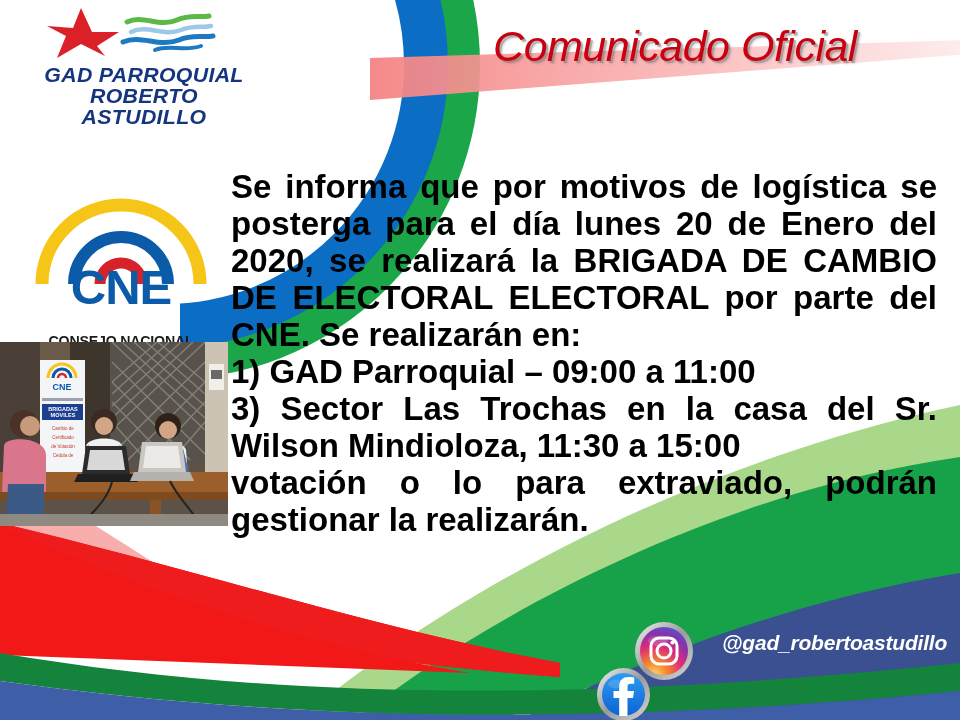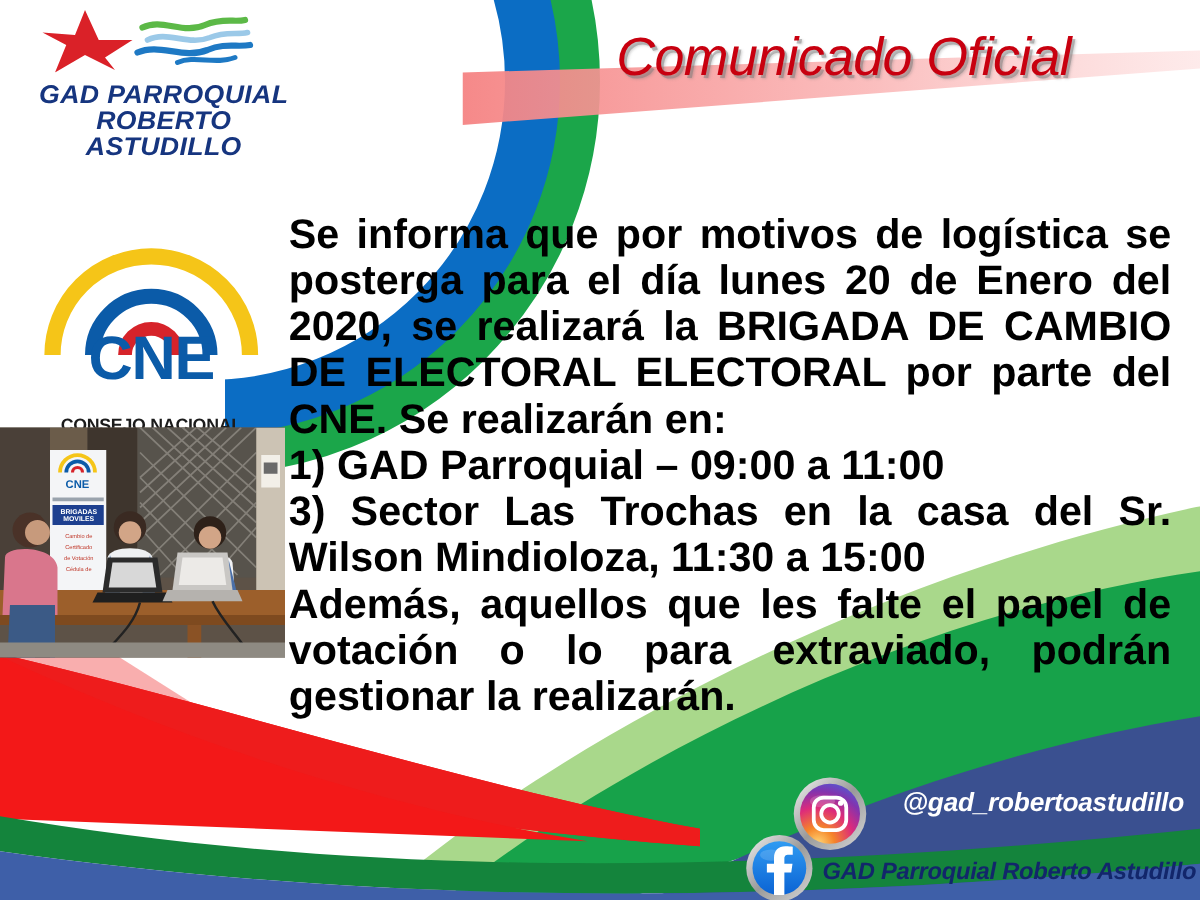--- a/index.html
+++ b/index.html
@@ -19,21 +19,21 @@
     border:44px solid #0B6DC4;box-sizing:border-box;}
   #arc-mask{left:-160px;top:-260px;width:340px;height:660px;background:#fff;}
 
   
   #title-wedge{left:370px;top:38px;width:600px;height:76px;}
 
   
   #bottom-art{left:0;top:405px;width:960px;height:315px;}
 
   
-  #logo-block{position:absolute;left:22px;top:6px;width:218px;}
+  #logo-block{position:absolute;left:35px;top:6px;width:218px;}
   #star-wave{position:relative;height:52px;}
   #logo-text{margin-top:2px;text-align:center;color:#16357F;
     font-weight:bold;font-size:20.5px;line-height:21px;letter-spacing:.3px;
     font-style:italic;}
   #logo-text div{transform:scaleX(1.04);}
 
   
   #title{position:absolute;left:425px;top:22px;width:500px;text-align:center;
     font-size:43px;font-weight:normal;font-style:italic;color:#C8000F;
     letter-spacing:-.5px;
@@ -200,21 +200,20 @@
 
   <div id="body-text">
     <p class="just">Se informa que por motivos de logística se</p>
     <p class="just">posterga para el día lunes 20 de Enero del</p>
     <p class="just">2020, se realizará la BRIGADA DE CAMBIO</p>
     <p class="just">DE ELECTORAL ELECTORAL por parte del</p>
     <p class="left">CNE. Se realizarán en:</p>
     <p class="left">1)  GAD Parroquial – 09:00 a 11:00</p>
     <p class="just">3) Sector Las Trochas en la casa del Sr.</p>
     <p class="left">Wilson Mindioloza, 11:30 a 15:00</p>
-    <p class="just">Además, aquellos que les falte el papel de</p>
     <p class="just">votación o lo para extraviado, podrán</p>
     <p class="left">gestionar la realizarán.</p>
   </div>
 
   <svg id="ig-icon" viewBox="0 0 60 60">
     <defs>
       <radialGradient id="iggrad" cx="0.3" cy="1" r="1.1">
         <stop offset="0" stop-color="#FFD776"></stop>
         <stop offset="0.25" stop-color="#F58529"></stop>
         <stop offset="0.55" stop-color="#DD2A7B"></stop>
@@ -246,15 +245,14 @@
       <linearGradient id="fbg" x1="0" y1="0" x2="0" y2="1">
         <stop offset="0" stop-color="#2f9BF2"></stop>
         <stop offset="1" stop-color="#0B63D4"></stop>
       </linearGradient>
     </defs>
     <circle cx="27.5" cy="27.5" r="26.5" fill="url(#rim2)"></circle>
     <circle cx="27.5" cy="27.5" r="21.5" fill="url(#fbg)"></circle>
     <path d="M31.5,49 L31.5,31 L37,31 L38,24 L31.5,24 L31.5,20 C31.5,18 32.2,16.8 35,16.8 L38.2,16.8 L38.2,10.4 C37,10.2 34.6,10 32.4,10 C26.6,10 23.2,13.4 23.2,19.4 L23.2,24 L17.5,24 L17.5,31 L23.2,31 L23.2,49 Z" fill="#ffffff"></path>
     <ellipse cx="21" cy="17" rx="9" ry="4.5" fill="#fff" opacity=".15"></ellipse>
   </svg>
-  <div id="fb-row">GAD Parroquial Roberto Astudillo</div>
 
 </div>
 
 </body></html>

